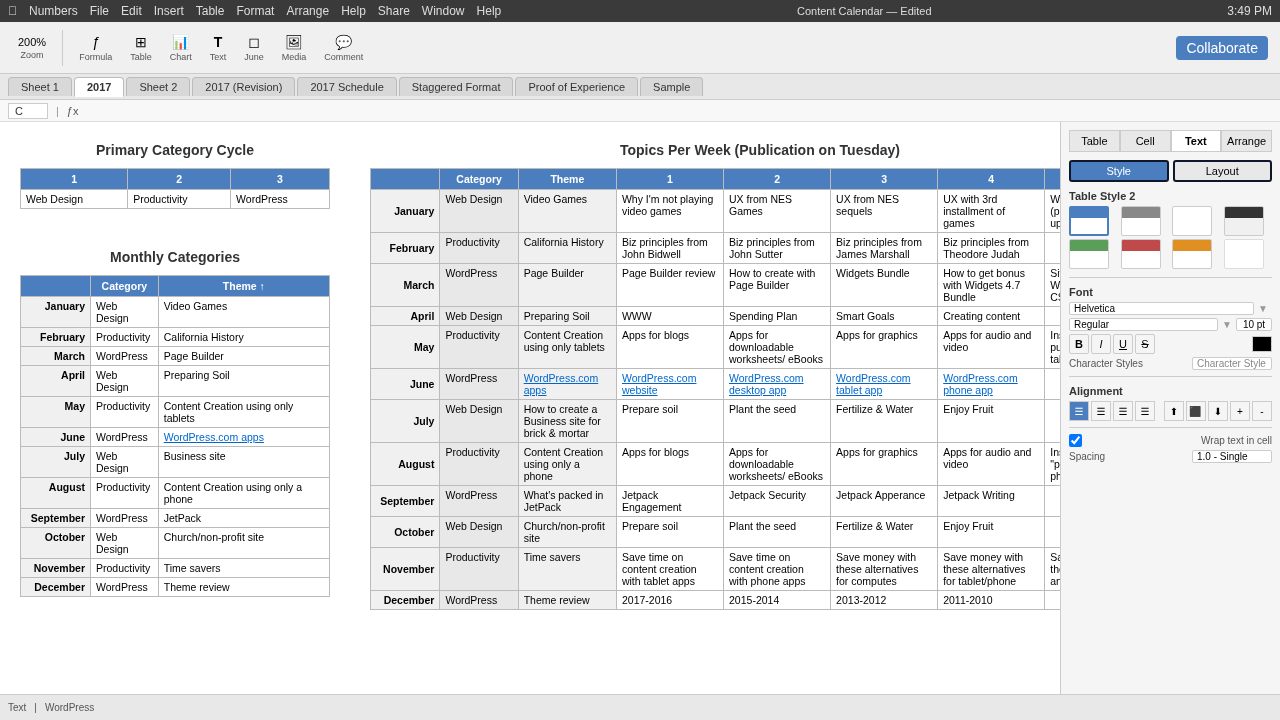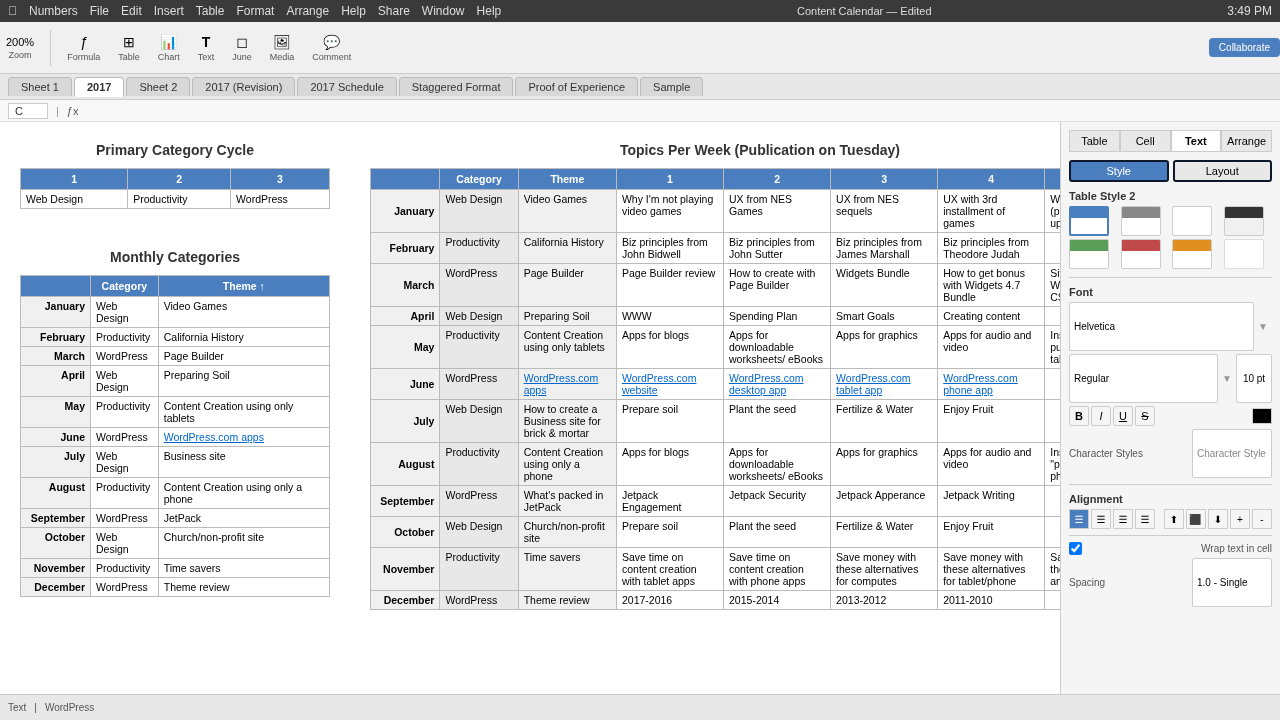--- a/index.html
+++ b/index.html
@@ -25,21 +25,21 @@
     }
     #menubar span { cursor: default; }
 
     
     #toolbar {
       height: 52px;
       background: #f0f0f0;
       border-bottom: 1px solid #ccc;
       display: flex;
       align-items: center;
-      padding: 0 0;
+      padding: 0 12px;
       gap: 6px;
     }
     .toolbar-group {
       display: flex;
       flex-direction: column;
       align-items: center;
       gap: 2px;
       padding: 0 6px;
       cursor: pointer;
     }
@@ -267,21 +267,21 @@
       font-size: 11px;
     }
     .panel-label {
       color: #555;
       font-size: 10px;
     }
     .panel-value {
       font-size: 10px;
       background: white;
       border: 1px solid #ccc;
-      padding: 18px 4px;
+      padding: 0 4px;
       border-radius: 2px;
     }
     .font-style-btns {
       display: flex;
       gap: 2px;
     }
     .font-style-btn {
       width: 20px; height: 20px;
       border: 1px solid #ccc;
       background: #f5f5f5;
@@ -389,21 +389,21 @@
   <div class="toolbar-group">
     <span class="icon" style="font-size:14px;">🖼</span>
     <span class="label">Media</span>
   </div>
   <div class="toolbar-group">
     <span class="icon" style="font-size:14px;">💬</span>
     <span class="label">Comment</span>
   </div>
   <div style="flex:1;"></div>
   <div class="toolbar-group" style="background:#4a7ebf; color:white; border-radius:4px; padding:4px 10px;">
-    <span style="font-size:10px; color:white;">Collaborate</span>
+    <span style="font-size:14px; color:white;">Collaborate</span>
   </div>
 </div>
 
 <div id="sheetsbar">
   <div class="sheet-tab">Sheet 1</div>
   <div class="sheet-tab active">2017</div>
   <div class="sheet-tab">Sheet 2</div>
   <div class="sheet-tab">2017 (Revision)</div>
   <div class="sheet-tab">2017 Schedule</div>
   <div class="sheet-tab">Staggered Format</div>

